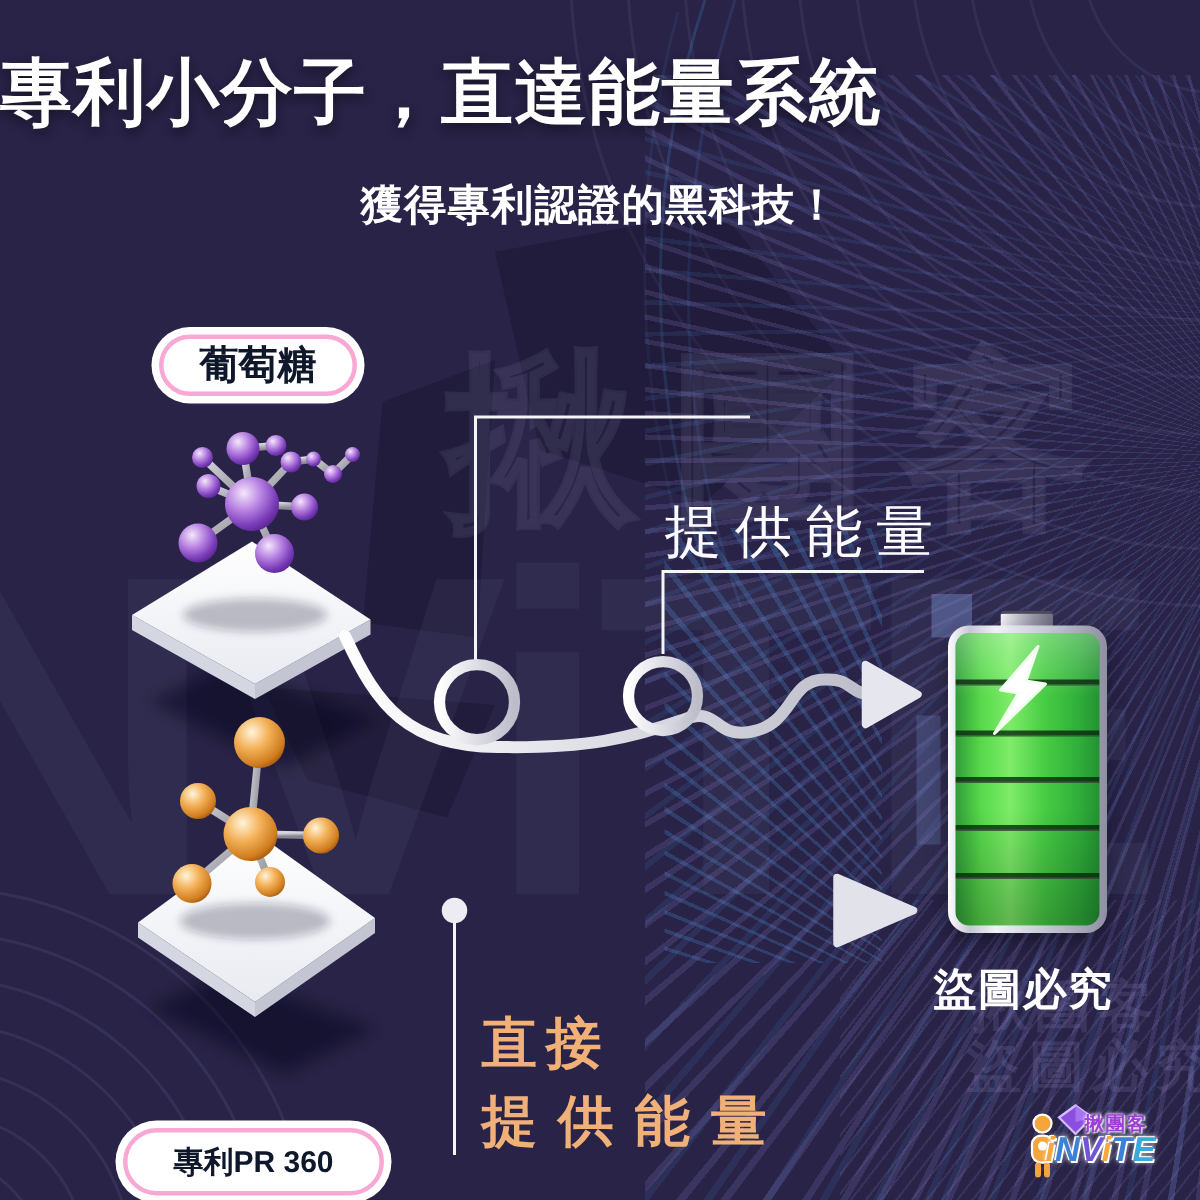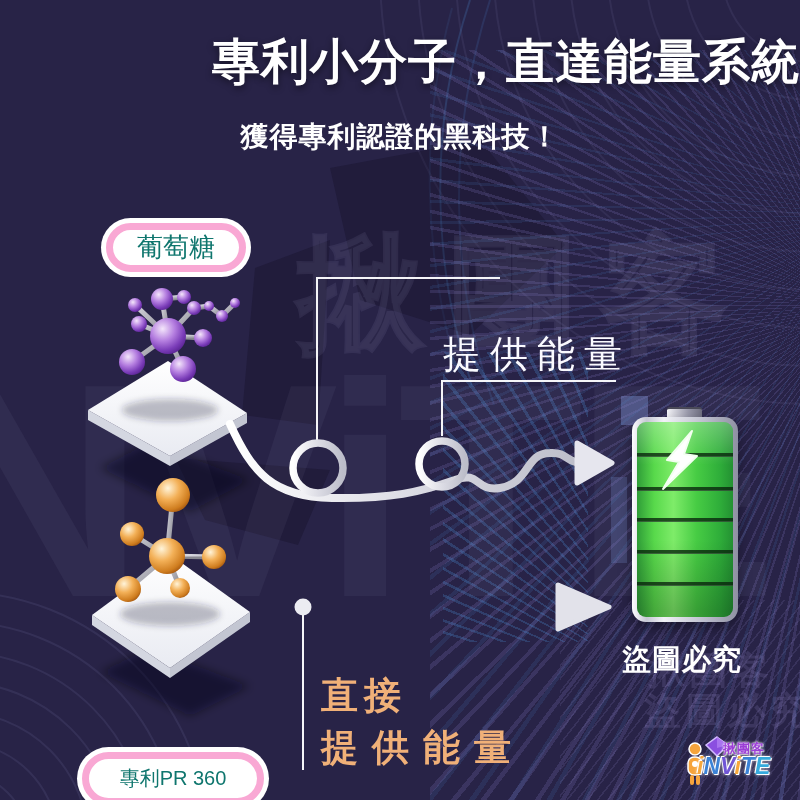--- a/index.html
+++ b/index.html
@@ -15,33 +15,33 @@
   .mesh{left:443px;top:352px;width:145px;height:290px;
     background:repeating-conic-gradient(from 158deg at 185% 125%, rgba(74,142,212,.26) 0deg .5deg, transparent .5deg 2.3deg);}
   .corner-stripes{left:560px;top:600px;width:240px;height:200px;
     background:repeating-linear-gradient(128deg, rgba(152,142,212,.14) 0 1.5px, transparent 1.5px 8px);}
   .wm-invite{left:-150px;top:338px;font-size:305px;font-weight:800;letter-spacing:-10px;
     color:rgba(200,193,243,.055);white-space:nowrap;line-height:1;}
   .wm-brand{left:298px;top:232px;font-size:126px;font-weight:900;letter-spacing:26px;white-space:nowrap;
     color:rgba(255,255,255,.015);-webkit-text-stroke:3px rgba(198,192,240,.085);line-height:1;}
   .wm-row{font-size:37px;font-weight:800;letter-spacing:5px;color:rgba(158,146,212,.17);white-space:nowrap;}
   
-  .title{left:0;top:30px;width:800px;text-align:right;color:#fff;font-size:48px;font-weight:900;
+  .title{left:0;top:30px;width:800px;text-align:left;color:#fff;font-size:48px;font-weight:900;
          letter-spacing:1px;text-shadow:0 3px 7px rgba(0,0,0,.45);white-space:nowrap;}
   .subtitle{left:0;top:118px;width:800px;text-align:center;color:#fff;font-size:28px;font-weight:700;letter-spacing:1px;}
   .step{color:#fafaff;font-size:38px;font-weight:500;letter-spacing:9px;white-space:nowrap;}
   .step1{left:308px;top:223px;}
   .step2{left:443px;top:329px;}
   .direct{color:#f0b078;font-size:37px;font-weight:700;white-space:nowrap;}
   .direct1{left:321px;top:671px;letter-spacing:6px;}
   .direct2{left:321px;top:723px;letter-spacing:14px;}
   .battery-caption{left:622px;top:640px;width:130px;color:#fff;font-size:29px;font-weight:800;letter-spacing:1px;}
   
-  .pill{background:#fff;border:7px solid #f9a8d4;border-radius:999px;box-shadow:0 0 0 5px #ffffff;
-        color:#0f766e;font-weight:400;display:flex;align-items:center;justify-content:center;white-space:nowrap;}
+  .pill{background:#fff;border:3px solid #f9a8d4;border-radius:999px;box-shadow:0 0 0 5px #ffffff;
+        color:#0f172a;font-weight:700;display:flex;align-items:center;justify-content:center;white-space:nowrap;}
   .pill-glucose{left:106px;top:223px;width:126px;height:35px;font-size:26px;}
   .pill-patent{left:82px;top:752px;width:168px;height:39px;font-size:20px;}
   
   .battery-terminal{left:667px;top:407px;width:35px;height:12px;border-radius:3px;
     background:linear-gradient(90deg,#f6f6fa,#9a9aac 60%,#6e6e80);border-top:2px solid #4a4a58;}
   .battery{left:632px;top:417px;width:106px;height:205px;border-radius:14px;
     background:linear-gradient(90deg,#fdfdff,#c5c7d3 14%,#f1f2f7 30%,#babccb 70%,#8e90a2 100%);
     box-shadow:0 6px 14px rgba(0,0,0,.35);}
   .battery-inner{position:absolute;left:5px;top:5px;right:5px;bottom:5px;border-radius:9px;overflow:hidden;
     background:linear-gradient(90deg,#2f9d38 0%,#58d94b 18%,#7eec69 38%,#47cc44 62%,#2fae3a 86%,#239132 100%);}

